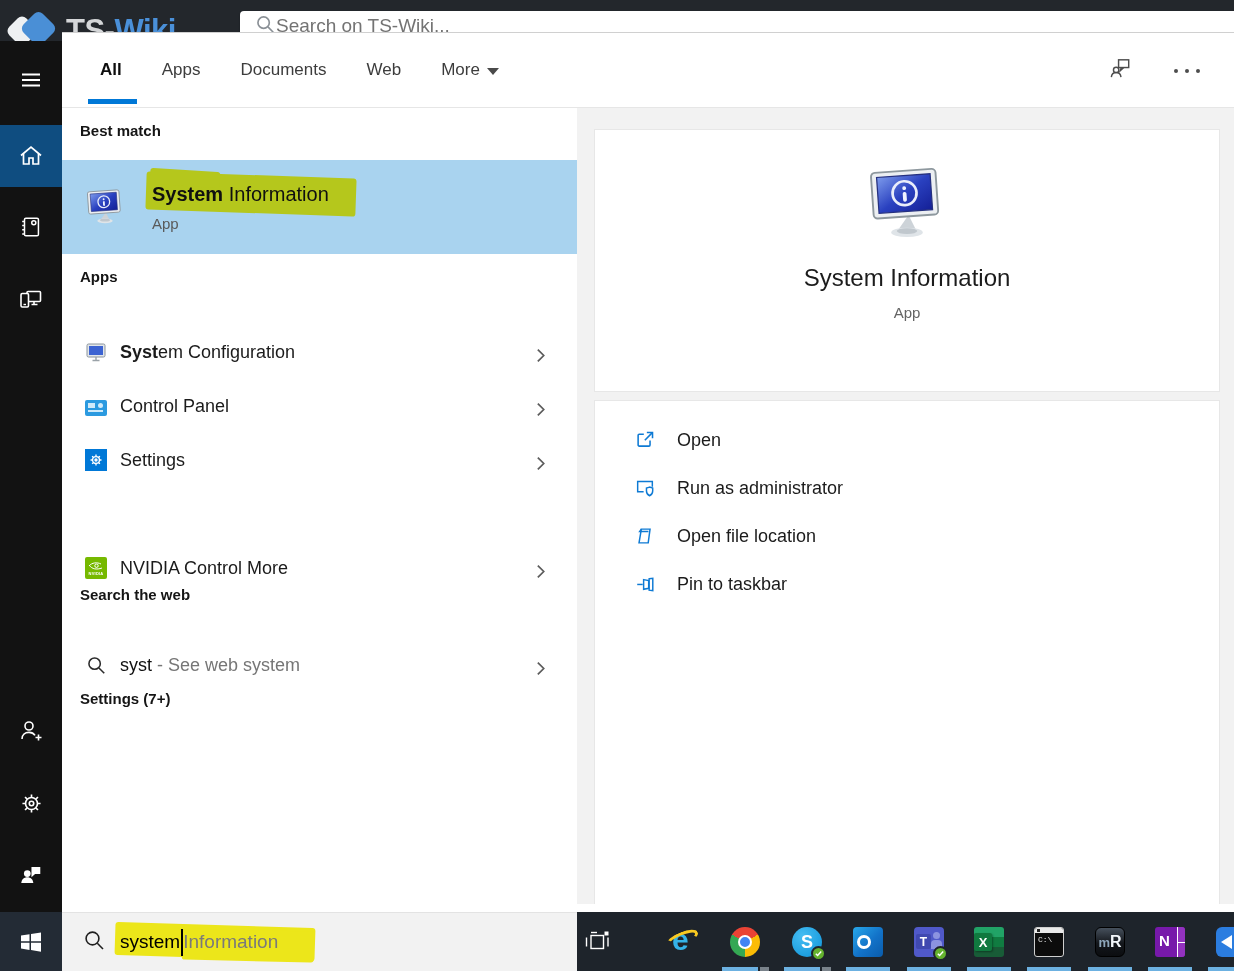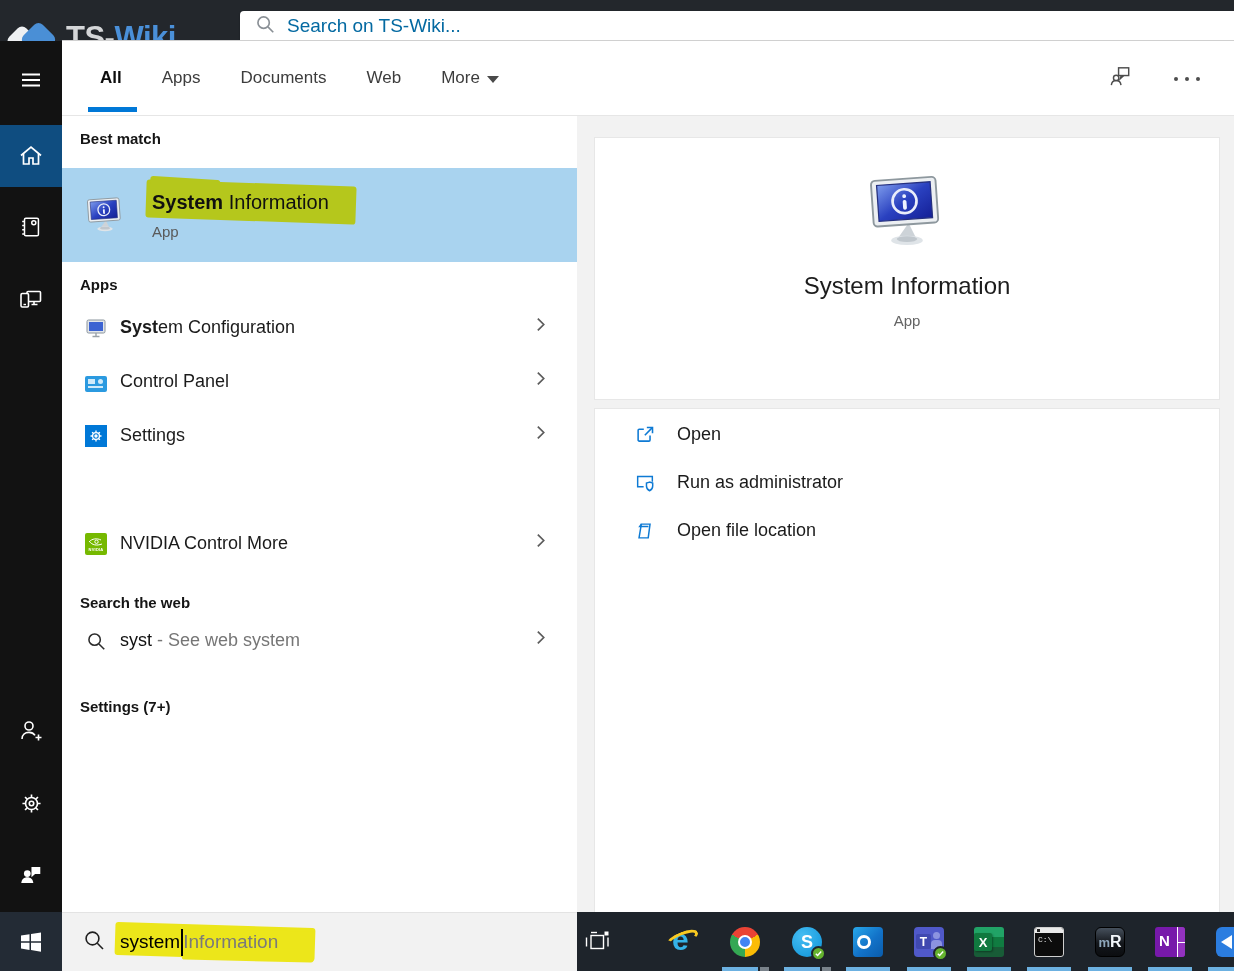--- a/index.html
+++ b/index.html
@@ -2,51 +2,51 @@
 <html><head>
 <meta charset="utf-8">
 <style>
   *{margin:0;padding:0;box-sizing:border-box}
   html,body{background:#000}
   #screen{position:relative;width:1234px;height:971px;overflow:hidden;background:#fff;
     font-family:"Liberation Sans","DejaVu Sans",sans-serif;color:#1b1b1b;-webkit-font-smoothing:antialiased}
 
   
   .browser-bar{position:absolute;left:0;top:0;width:100%;height:41px;background:#23272c;overflow:hidden}
-  .logo{position:absolute;left:10px;top:20px;display:flex;align-items:center}
+  .logo{position:absolute;left:10px;top:13px;display:flex;}
   .diamond{width:24px;height:24px;border-radius:6px;transform:rotate(45deg)}
   .d1{background:#eef0f2;margin-top:6px}
   .d2{background:#4a8fd6;width:27px;height:27px;margin-left:-9px;margin-top:2px}
   .logo-text{margin-left:14px;font-size:31px;font-weight:700;letter-spacing:-.5px}
   .logo-text .t1{color:#d4d6d8}.logo-text .t2{color:#4a90d9}
   .browser-search{position:absolute;left:240px;top:11px;right:0;height:30px;background:#fff;
     border-radius:4px 0 0 0;display:flex;align-items:center;padding-left:14px;box-shadow:0 1px 2px rgba(0,0,0,.35)}
-  .browser-search .ph{color:#0369a1;font-size:19px;margin-left:11px;white-space:nowrap}
+  .browser-search .ph{color:#737373;font-size:19px;white-space:nowrap}
 
   
   .sidebar{position:absolute;left:0;top:41px;width:62px;height:871px;background:#121212}
   .side-item{position:absolute;left:0;width:62px;height:62px;display:flex;align-items:center;justify-content:center;cursor:pointer}
   .side-item.selected{background:#0f4d80}
   .start-btn{position:absolute;left:0;top:912px;width:62px;height:59px;background:#232b35;display:flex;align-items:center;justify-content:center;cursor:pointer}
 
   
-  .flyout{position:absolute;left:62px;top:41px;width:1172px;height:871px;background:#a21caf;box-shadow:0 -1px 0 #d0d0d0}
+  .flyout{position:absolute;left:62px;top:33px;width:1172px;height:871px;background:#a21caf;box-shadow:0 -1px 0 #d0d0d0}
   .tabbar{position:absolute;left:0;top:0;right:0;height:75px;background:#fff;border-bottom:1px solid #e6e6e6}
   .tabs{display:flex;align-items:center;height:100%;padding-left:38px;gap:40px;font-size:17px;color:#3d3d3d}
   .tab{cursor:pointer;display:flex;align-items:center;gap:7px}
   .tab.active{color:#0d0d0d;font-weight:700}
   .tab-underline{position:absolute;left:26px;bottom:3px;width:49px;height:5px;background:#0078d7}
   .caret-down{width:0;height:0;border-left:6px solid transparent;border-right:6px solid transparent;border-top:7px solid #4a4a4a;margin-top:2px}
   .tab-tools{position:absolute;right:0;top:0;height:75px;display:flex;align-items:center;gap:40px;padding-right:34px}
   .dots{display:flex;gap:7px}
   .dots i{width:4px;height:4px;border-radius:50%;background:#4d4d4d}
 
   .lcol{position:absolute;left:0;top:75px;width:515px;bottom:0;background:#fff}
   .sec-h{position:absolute;left:18px;font-size:15px;font-weight:700;color:#151515}
-  .row{position:absolute;left:0;width:515px;height:54px;display:flex;align-items:flex-start;padding-left:23px;cursor:pointer}
+  .row{position:absolute;left:0;width:515px;height:54px;display:flex;align-items:flex-end;padding-left:23px;cursor:pointer}
   .row .lbl{margin-left:13px;font-size:18px;color:#1b1b1b;position:relative;z-index:1}
   .row .lbl b{font-weight:700}
   .row .chev{margin-left:auto;margin-right:29px;display:flex}
   .appico{width:22px;height:22px;flex:0 0 22px;display:flex;align-items:center;justify-content:center;position:relative}
 
   .bm-row{position:absolute;left:0;top:52px;width:515px;height:94px;background:#a9d3ef;display:flex;align-items:center;padding-left:23px;cursor:pointer}
   .bm-text{margin-left:27px;position:relative}
   .bm-title{font-size:20px;color:#101010;position:relative;z-index:1}
   .bm-title b{font-weight:700}
   .bm-sub{font-size:15px;color:#5a5a5a;margin-top:9px;position:relative;z-index:1}
@@ -58,21 +58,21 @@
   .web-row .hint{font-size:18px;color:#767676}
 
   
   .rpanel{position:absolute;left:515px;right:0;top:75px;bottom:0;background:#f2f2f2}
   .card{position:absolute;left:17px;right:14px;background:#fff;border:1px solid #e7e7e7}
   .card1{top:21px;height:263px;display:flex;flex-direction:column;align-items:center}
   .card2{top:292px;bottom:0;border-bottom:none}
   .pv-title{font-size:24px;color:#1c1c1c;margin-top:22px}
   .pv-sub{font-size:15px;color:#646464;margin-top:12px}
   .actions{padding-top:15px}
-  .action{height:48px;display:flex;align-items:flex-start;padding-left:39px;cursor:pointer}
+  .action{height:48px;display:flex;align-items:center;padding-left:39px;cursor:pointer}
   .action .a-lbl{margin-left:21px;font-size:18px;color:#1b1b1b}
   .a-ico{width:22px;height:22px;display:flex;align-items:center;justify-content:center}
 
   
   .bottom-search{position:absolute;left:62px;top:912px;width:515px;height:59px;background:#f2f2f2;border-top:1px solid #e3e3e3;
     display:flex;align-items:center;padding-left:20px;cursor:text}
   .bs-text{margin-left:14px;position:relative;font-size:19px;display:flex;align-items:center}
   .bs-text .typed{color:#000;position:relative;z-index:1}
   .bs-text .caret{display:inline-block;width:2px;height:27px;background:#000;margin-left:1px;position:relative;z-index:1}
   .bs-text .sugg{color:#7a7a7a;position:relative;z-index:1}
@@ -420,20 +420,30 @@
           </div>
           <div class="action">
             <span class="a-ico">
                 <svg width="22" height="22" viewBox="0 0 24 24" fill="none" stroke="#0e7ad4" stroke-width="1.6">
                   <path d="M8 4.5h9.5l-2 15H5.5z"></path>
                   <path d="M8 4.5 6.2 7h9.6"></path>
                 </svg>
               </span>
             <span class="a-lbl">Open file location</span>
           </div>
+          <div class="action">
+            <span class="a-ico">
+                <svg width="22" height="22" viewBox="0 0 24 24" fill="none" stroke="#0e7ad4" stroke-width="1.6">
+                  <path d="M3.5 12.5h6"></path>
+                  <polygon points="10.5,7.2 16,8.3 16,16.7 10.5,17.8"></polygon>
+                  <polygon points="16.5,6.3 20.5,5.8 20.5,19.2 16.5,18.7"></polygon>
+                </svg>
+              </span>
+            <span class="a-lbl">Pin to taskbar</span>
+          </div>
         </div>
       </div>
     </div>
   </div>
 
   <div class="bottom-search">
     <span>
       <svg width="24" height="24" viewBox="0 0 24 24" fill="none" stroke="#1f1f1f" stroke-width="1.6">
           <circle cx="10.5" cy="10.5" r="6.4"></circle>
           <path d="M15.3 15.3 21 21"></path>

